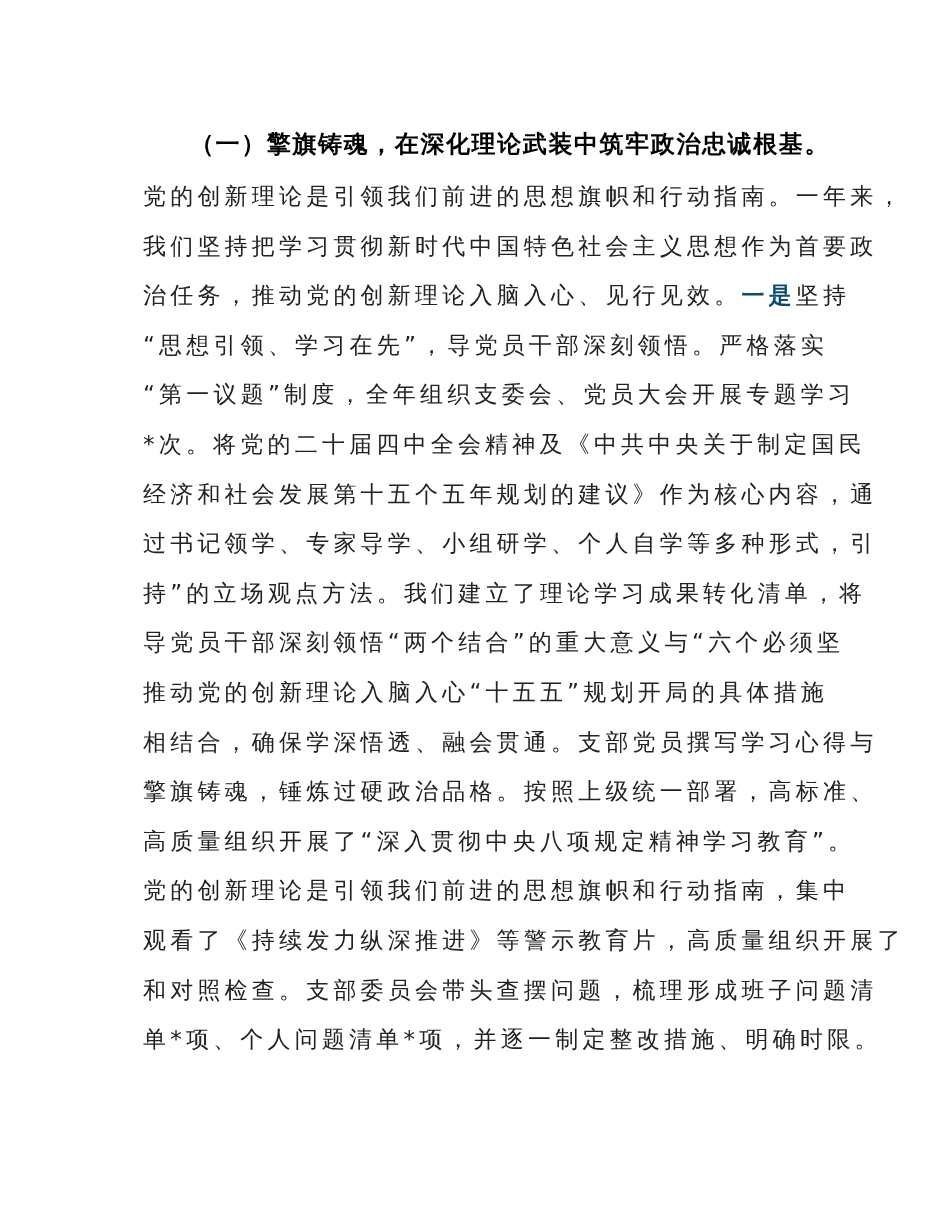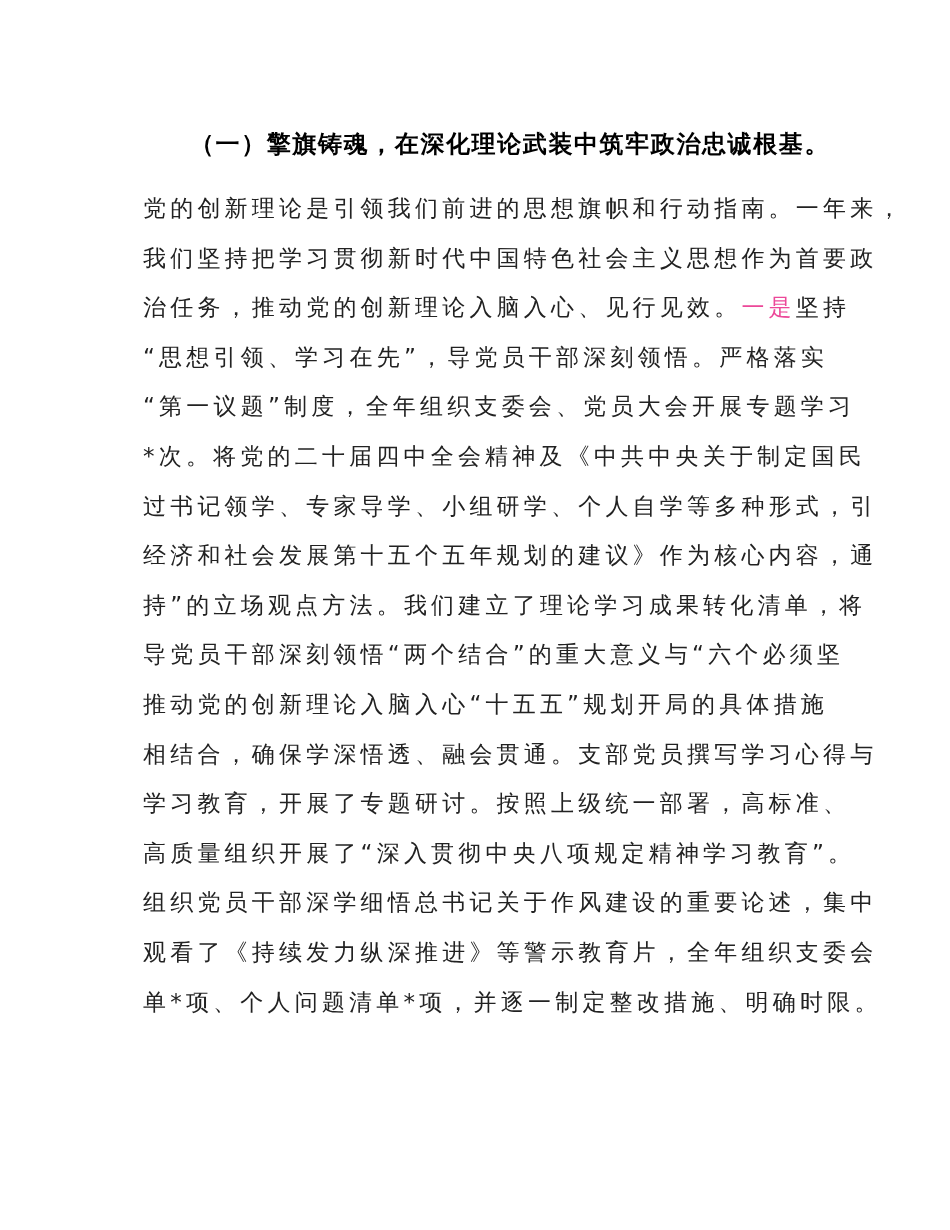--- a/index.html
+++ b/index.html
@@ -30,54 +30,55 @@
       font-size: 24px;
       font-weight: bold;
       letter-spacing: 1.6px;
       line-height: 40px;
       white-space: nowrap;
       color: #000000;
     }
     .body-lines {
       position: absolute;
       left: 143px;
-      top: 184px;
+      top: 172px;
       width: 690px;
     }
     .line {
       height: 49.6px;
       font-size: 23px;
       line-height: 49.6px;
       letter-spacing: 4.2px;
       white-space: nowrap;
       color: #222222;
     }
     .line .b {
-      font-weight: normal;
-      color: #ec4899;
+      font-weight: bold;
+      color: #0c4a6e;
     }
   </style>
 </head>
 <body>
 
 <div class="page">
   <div class="heading">（一）擎旗铸魂，在深化理论武装中筑牢政治忠诚根基。</div>
 
   <div class="body-lines">
     <div class="line"><span>党的创新理论是引领我们前进的思想旗帜和行动指南。一年来，</span><span class="b"></span><span></span></div>
     <div class="line"><span>我们坚持把学习贯彻新时代中国特色社会主义思想作为首要政</span><span class="b"></span><span></span></div>
     <div class="line"><span>治任务，推动党的创新理论入脑入心、见行见效。</span><span class="b">一是</span><span>坚持</span></div>
     <div class="line"><span>“思想引领、学习在先”，导党员干部深刻领悟。严格落实</span><span class="b"></span><span></span></div>
     <div class="line"><span>“第一议题”制度，全年组织支委会、党员大会开展专题学习</span><span class="b"></span><span></span></div>
     <div class="line"><span>*次。将党的二十届四中全会精神及《中共中央关于制定国民</span><span class="b"></span><span></span></div>
+    <div class="line"><span>经济和社会发展第十五个五年规划的建议》作为核心内容，通</span><span class="b"></span><span></span></div>
     <div class="line"><span>过书记领学、专家导学、小组研学、个人自学等多种形式，引</span><span class="b"></span><span></span></div>
-    <div class="line"><span>经济和社会发展第十五个五年规划的建议》作为核心内容，通</span><span class="b"></span><span></span></div>
     <div class="line"><span>持”的立场观点方法。我们建立了理论学习成果转化清单，将</span><span class="b"></span><span></span></div>
     <div class="line"><span>导党员干部深刻领悟“两个结合”的重大意义与“六个必须坚</span><span class="b"></span><span></span></div>
     <div class="line"><span>推动党的创新理论入脑入心“十五五”规划开局的具体措施</span><span class="b"></span><span></span></div>
     <div class="line"><span>相结合，确保学深悟透、融会贯通。支部党员撰写学习心得与</span><span class="b"></span><span></span></div>
-    <div class="line"><span>学习教育，开展了专题研讨。按照上级统一部署，高标准、</span><span class="b"></span><span></span></div>
+    <div class="line"><span>擎旗铸魂，锤炼过硬政治品格。按照上级统一部署，高标准、</span><span class="b"></span><span></span></div>
     <div class="line"><span>高质量组织开展了“深入贯彻中央八项规定精神学习教育”。</span><span class="b"></span><span></span></div>
-    <div class="line"><span>组织党员干部深学细悟总书记关于作风建设的重要论述，集中</span><span class="b"></span><span></span></div>
-    <div class="line"><span>观看了《持续发力纵深推进》等警示教育片，全年组织支委会</span><span class="b"></span><span></span></div>
+    <div class="line"><span>党的创新理论是引领我们前进的思想旗帜和行动指南，集中</span><span class="b"></span><span></span></div>
+    <div class="line"><span>观看了《持续发力纵深推进》等警示教育片，高质量组织开展了</span><span class="b"></span><span></span></div>
+    <div class="line"><span>和对照检查。支部委员会带头查摆问题，梳理形成班子问题清</span><span class="b"></span><span></span></div>
     <div class="line"><span>单*项、个人问题清单*项，并逐一制定整改措施、明确时限。</span><span class="b"></span><span></span></div>
   </div>
 </div>
 
 </body></html>

